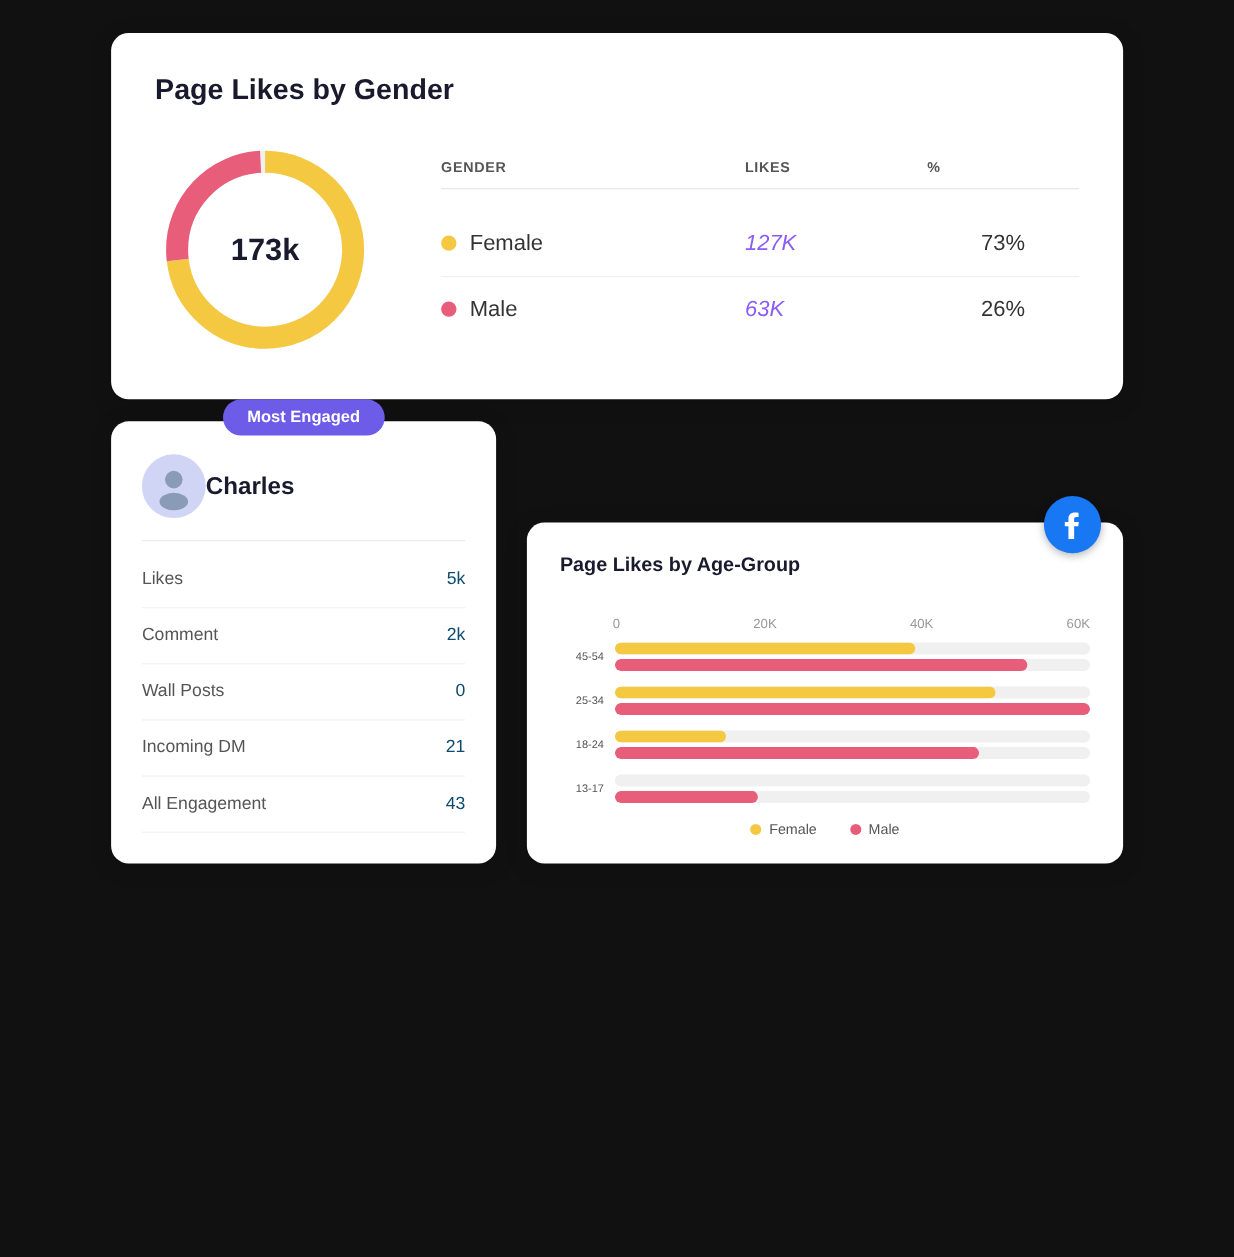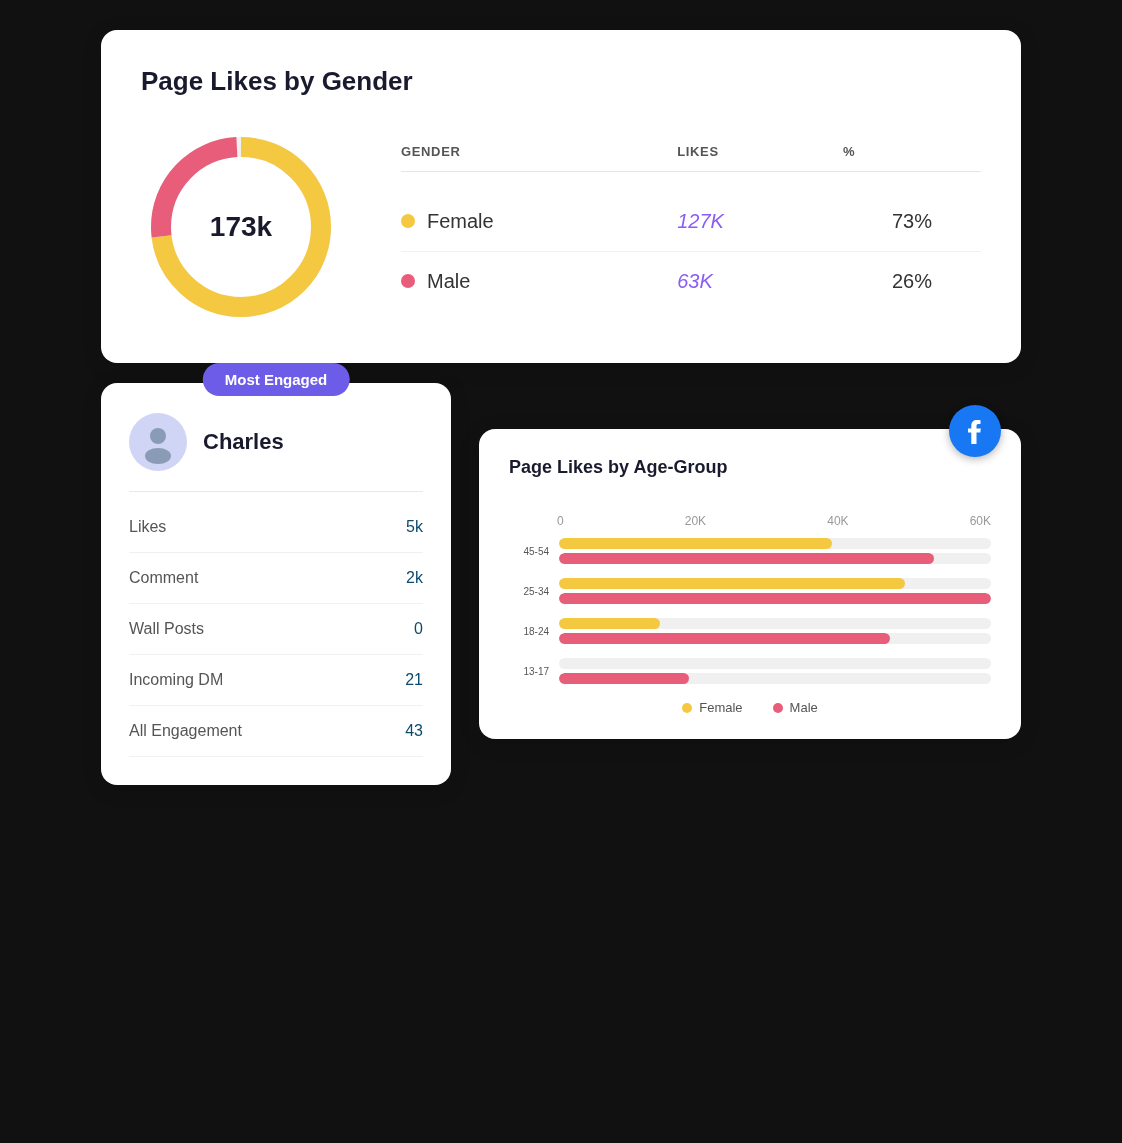--- a/index.html
+++ b/index.html
@@ -110,21 +110,21 @@
       font-size: 20px;
       color: #333;
       text-align: center;
     }
 
     
     .bottom-row {
       display: flex;
       gap: 28px;
       width: 920px;
-      align-items: center;
+      align-items: flex-end;
       position: relative;
     }
 
     
     .left-card {
       width: 350px;
       position: relative;
       flex-shrink: 0;
     }
     .most-engaged-badge {
@@ -143,21 +143,20 @@
     }
     .inner-card {
       background: #fff;
       border-radius: 16px;
       padding: 30px 28px 28px;
       box-shadow: 0 4px 20px rgba(0,0,0,0.15);
     }
     .user-header {
       display: flex;
       align-items: center;
-      gap: 16px;
       padding-bottom: 20px;
       border-bottom: 1.5px solid #e8e8e8;
       margin-bottom: 10px;
     }
     .avatar {
       width: 58px;
       height: 58px;
       border-radius: 50%;
       background: #d0d5f5;
       overflow: hidden;

